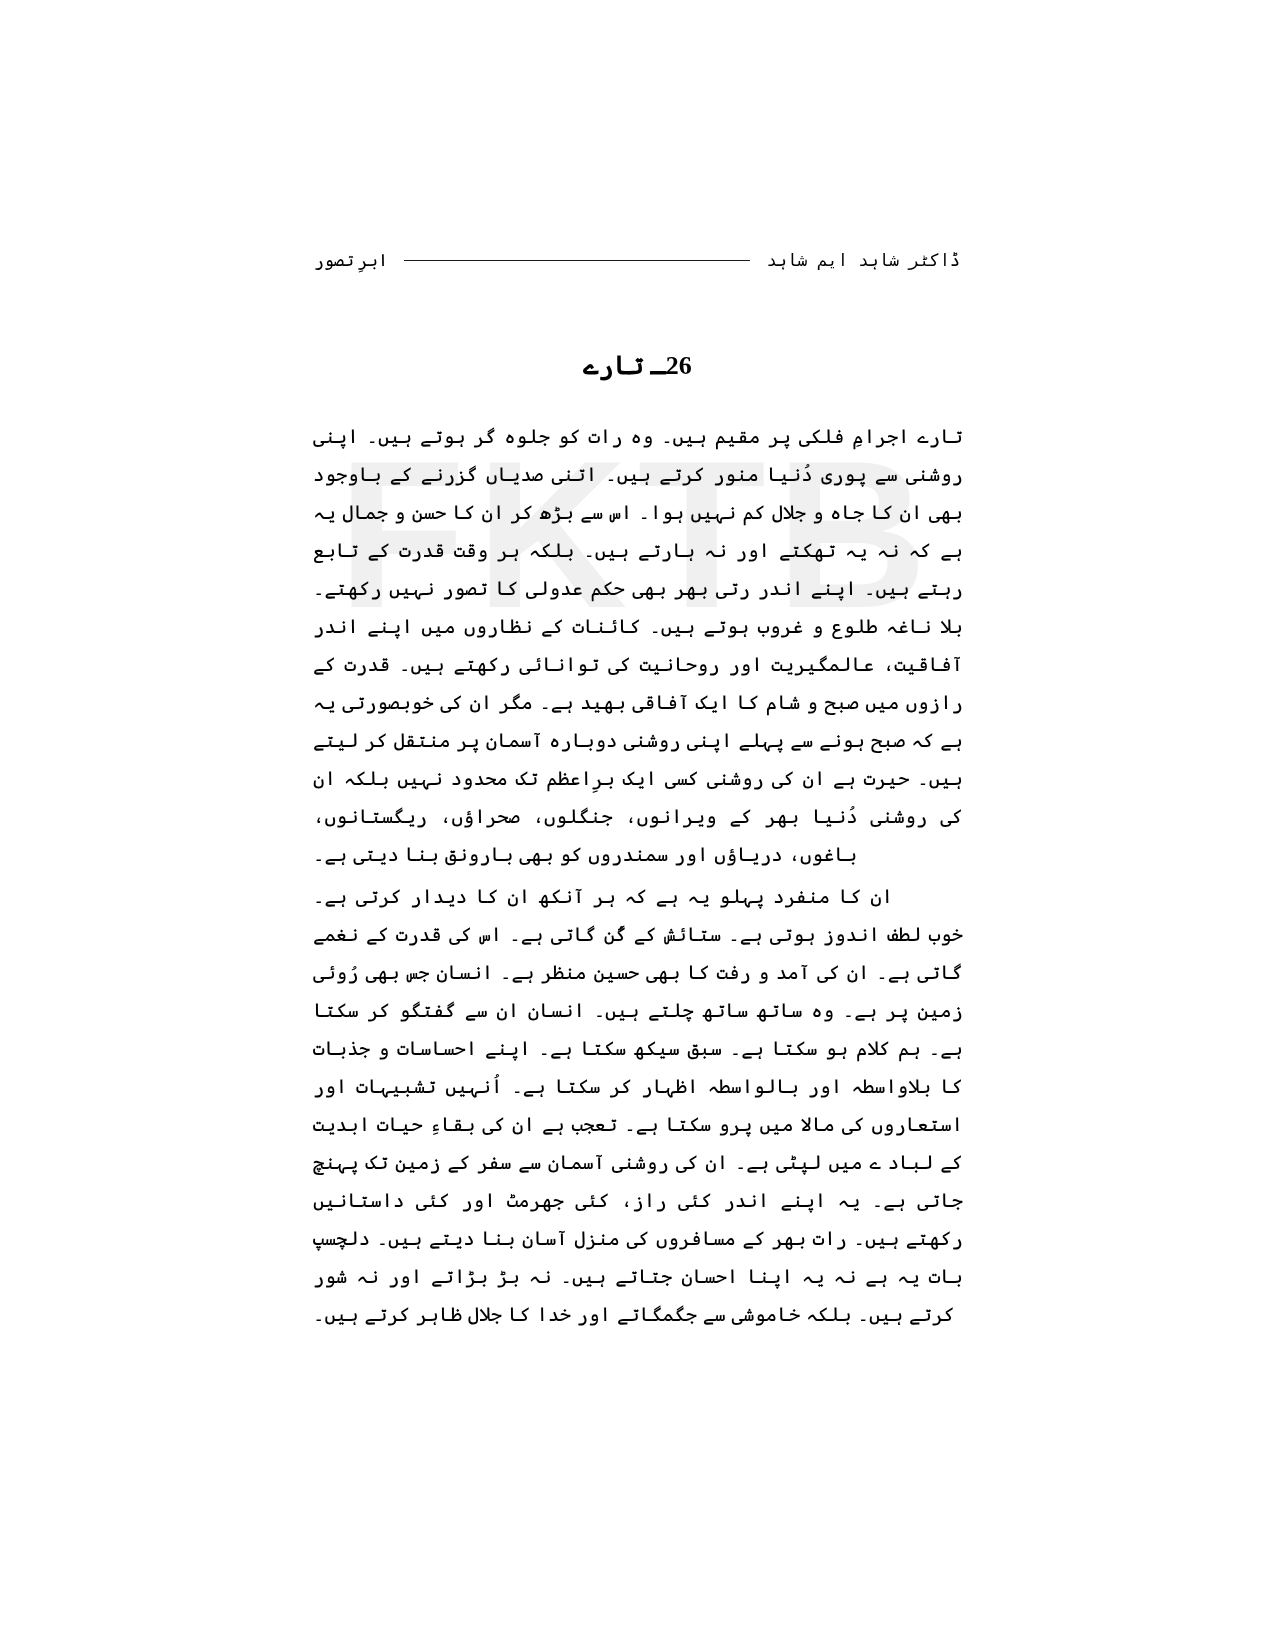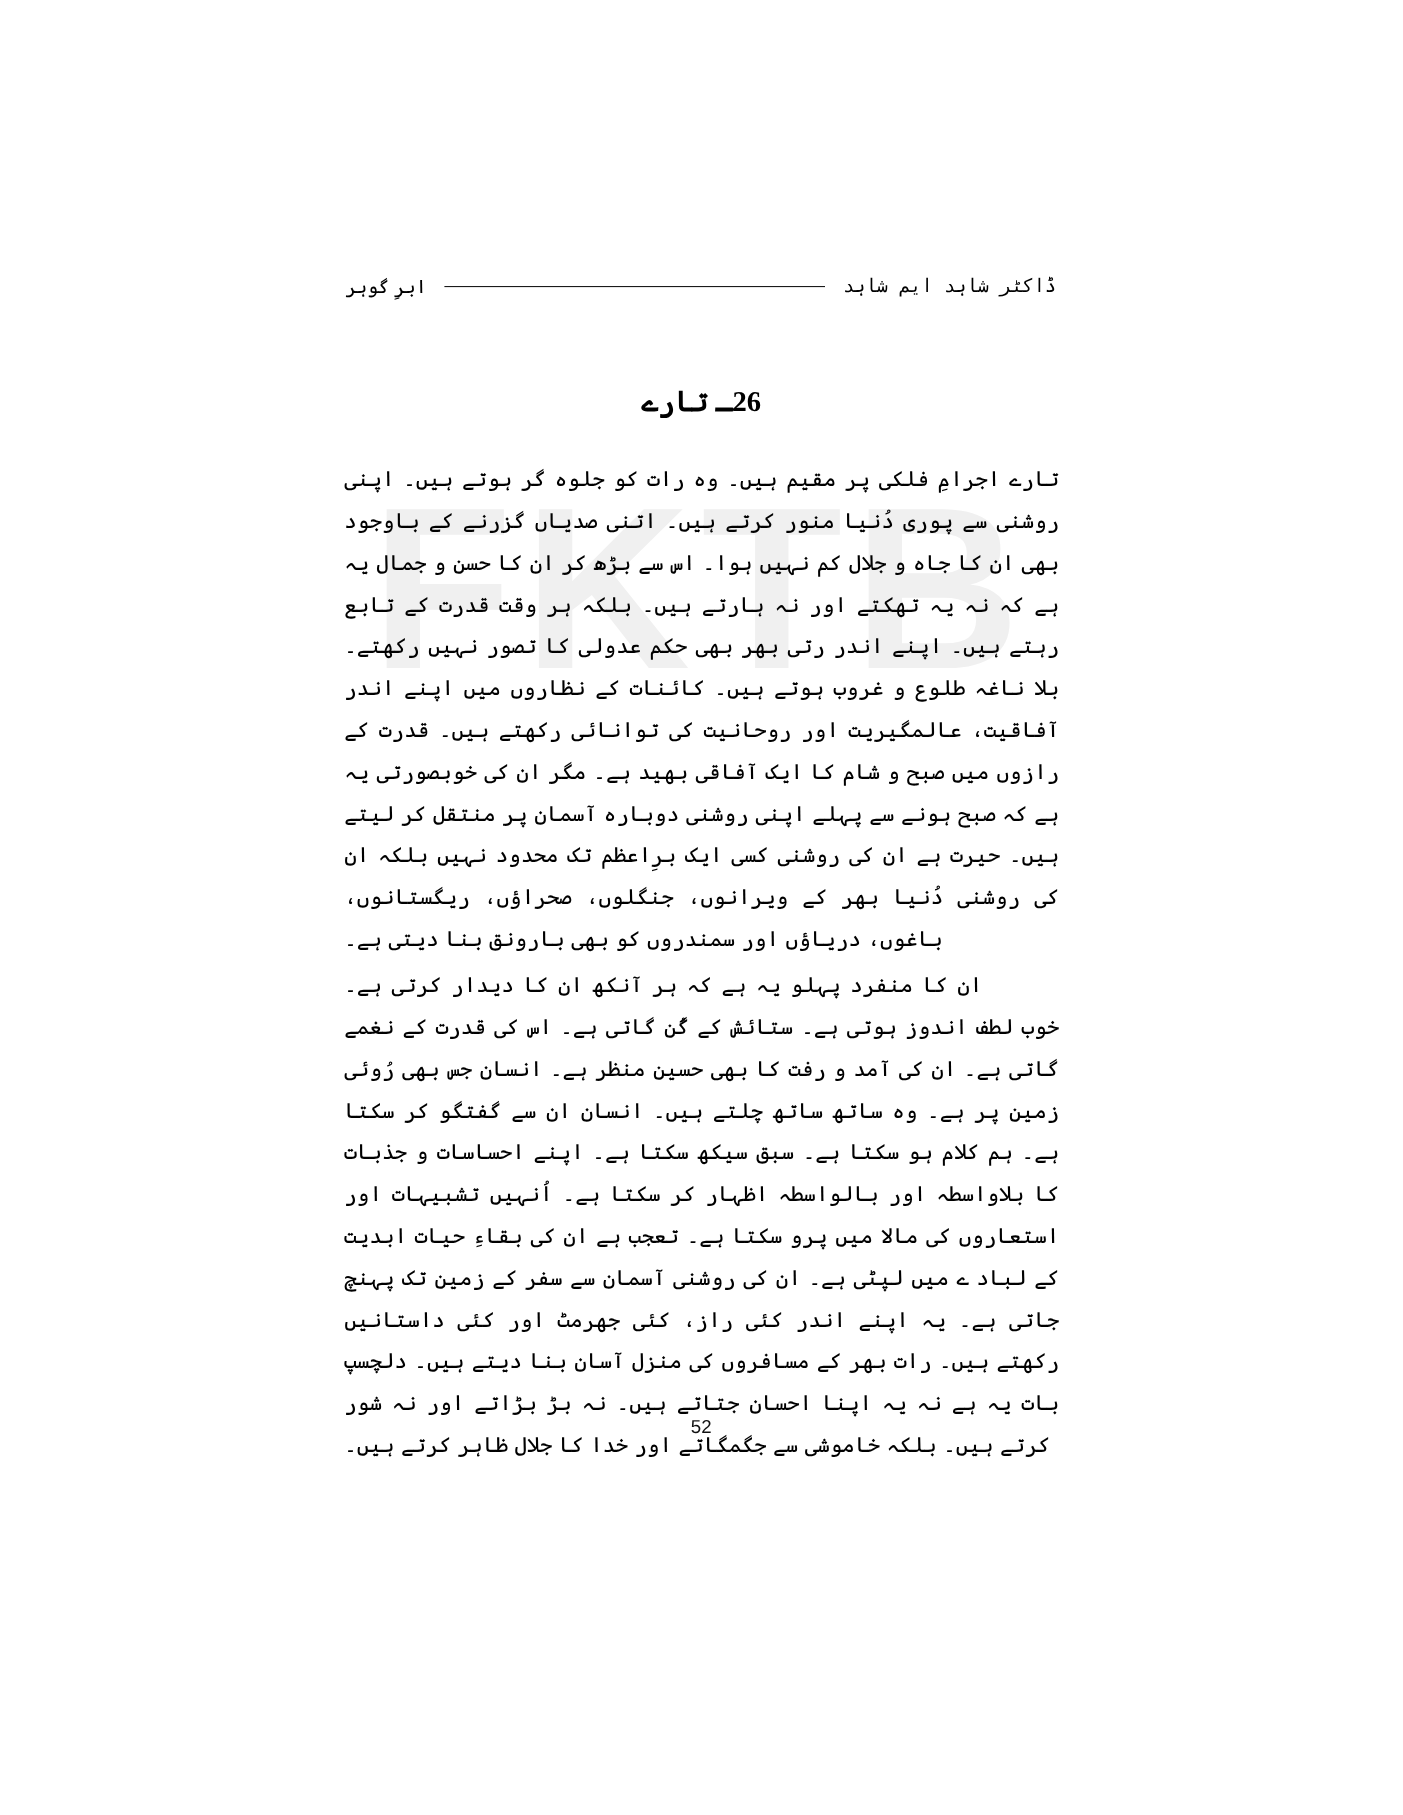--- a/index.html
+++ b/index.html
@@ -128,25 +128,24 @@
 </head>
 <body>
 
 <div class="page">
 
   <div class="watermark">FKTB</div>
 
   <div class="header">
     <span class="header-left-title">ڈاکٹر شاہد ایم شاہد</span>
     <span class="header-rule"></span>
-    <span class="header-right-title">ابرِ گوہر</span>
+    <span class="header-right-title">ابرِ تصور</span>
   </div>
 
   <div class="chapter-heading">26ـ  تارے</div>
 
   <div class="body-block">
     <p class="para">تارے اجرامِ فلکی پر مقیم ہیں۔ وہ رات کو جلوہ گر ہوتے ہیں۔ اپنی روشنی سے پوری دُنیا منور کرتے ہیں۔ اتنی صدیاں گزرنے کے باوجود بھی ان کا جاہ و جلال کم نہیں ہوا۔ اس سے بڑھ کر ان کا حسن و جمال یہ ہے کہ نہ یہ تھکتے اور نہ ہارتے ہیں۔ بلکہ ہر وقت قدرت کے تابع رہتے ہیں۔ اپنے اندر رتی بھر بھی حکم عدولی کا تصور نہیں رکھتے۔ بلا ناغہ طلوع و غروب ہوتے ہیں۔ کائنات کے نظاروں میں اپنے اندر آفاقیت، عالمگیریت اور روحانیت کی توانائی رکھتے ہیں۔ قدرت کے رازوں میں صبح و شام کا ایک آفاقی بھید ہے۔ مگر ان کی خوبصورتی یہ ہے کہ صبح ہونے سے پہلے اپنی روشنی دوبارہ آسمان پر منتقل کر لیتے ہیں۔ حیرت ہے ان کی روشنی کسی ایک برِاعظم تک محدود نہیں بلکہ ان کی روشنی دُنیا بھر کے ویرانوں، جنگلوں، صحراؤں، ریگستانوں، باغوں، دریاؤں اور سمندروں کو بھی بارونق بنا دیتی ہے۔</p>
     <p class="para indent last-center-end">ان کا منفرد پہلو یہ ہے کہ ہر آنکھ ان کا دیدار کرتی ہے۔ خوب لطف اندوز ہوتی ہے۔ ستائش کے گُن گاتی ہے۔ اس کی قدرت کے نغمے گاتی ہے۔ ان کی آمد و رفت کا بھی حسین منظر ہے۔ انسان جس بھی رُوئی زمین پر ہے۔ وہ ساتھ ساتھ چلتے ہیں۔ انسان ان سے گفتگو کر سکتا ہے۔ ہم کلام ہو سکتا ہے۔ سبق سیکھ سکتا ہے۔ اپنے احساسات و جذبات کا بلاواسطہ اور بالواسطہ اظہار کر سکتا ہے۔ اُنہیں تشبیہات اور استعاروں کی مالا میں پرو سکتا ہے۔ تعجب ہے ان کی بقاءِ حیات ابدیت کے لباد ے میں لپٹی ہے۔ ان کی روشنی آسمان سے سفر کے زمین تک پہنچ جاتی ہے۔ یہ اپنے اندر کئی راز، کئی جھرمٹ اور کئی داستانیں رکھتے ہیں۔ رات بھر کے مسافروں کی منزل آسان بنا دیتے ہیں۔ دلچسپ بات یہ ہے نہ یہ اپنا احسان جتاتے ہیں۔ نہ بڑ بڑاتے اور نہ شور کرتے ہیں۔ بلکہ خاموشی سے جگمگاتے اور خدا کا جلال ظاہر کرتے ہیں۔</p>
   </div>
 
-  <div class="page-number">52</div>
 
 </div>
 
 </body></html>

